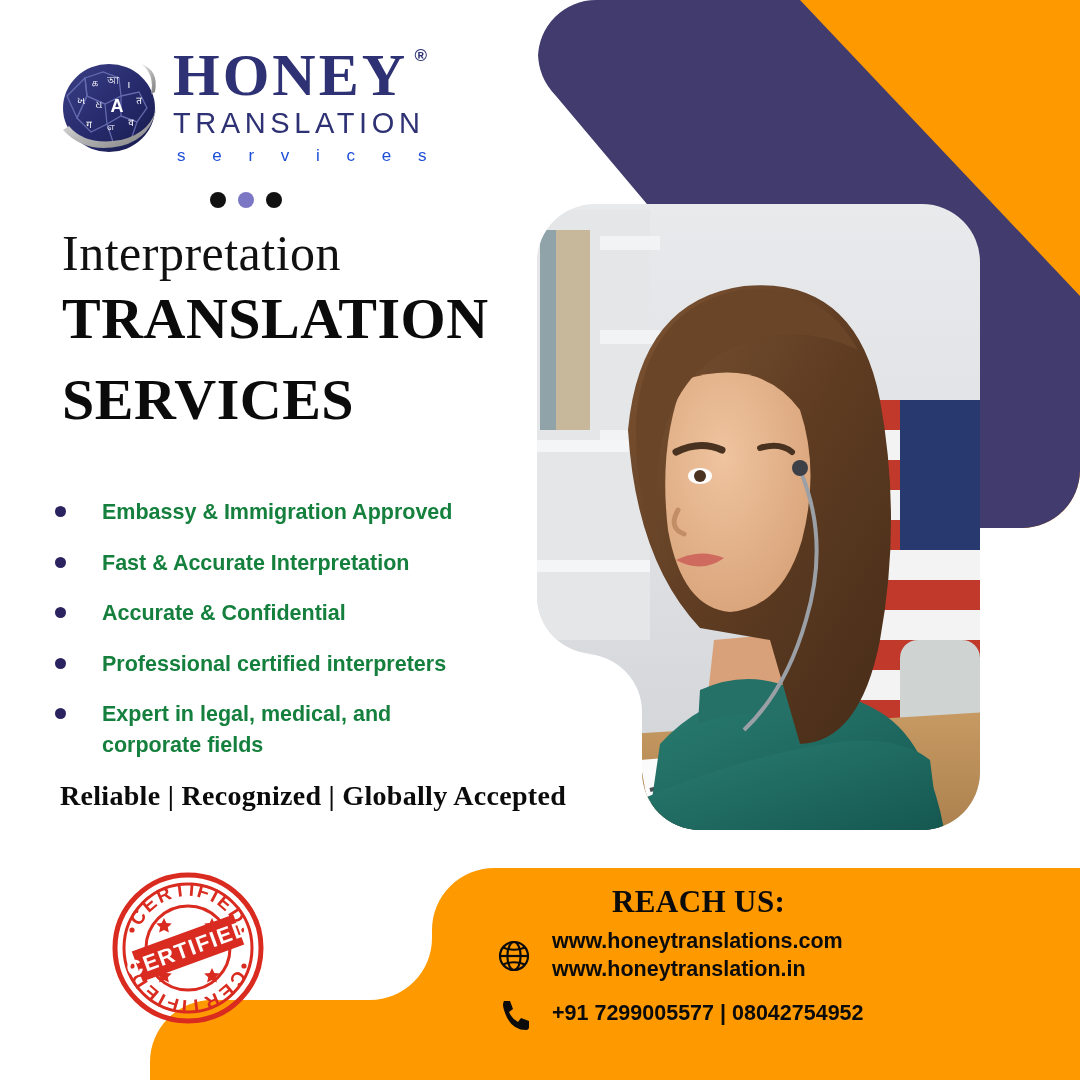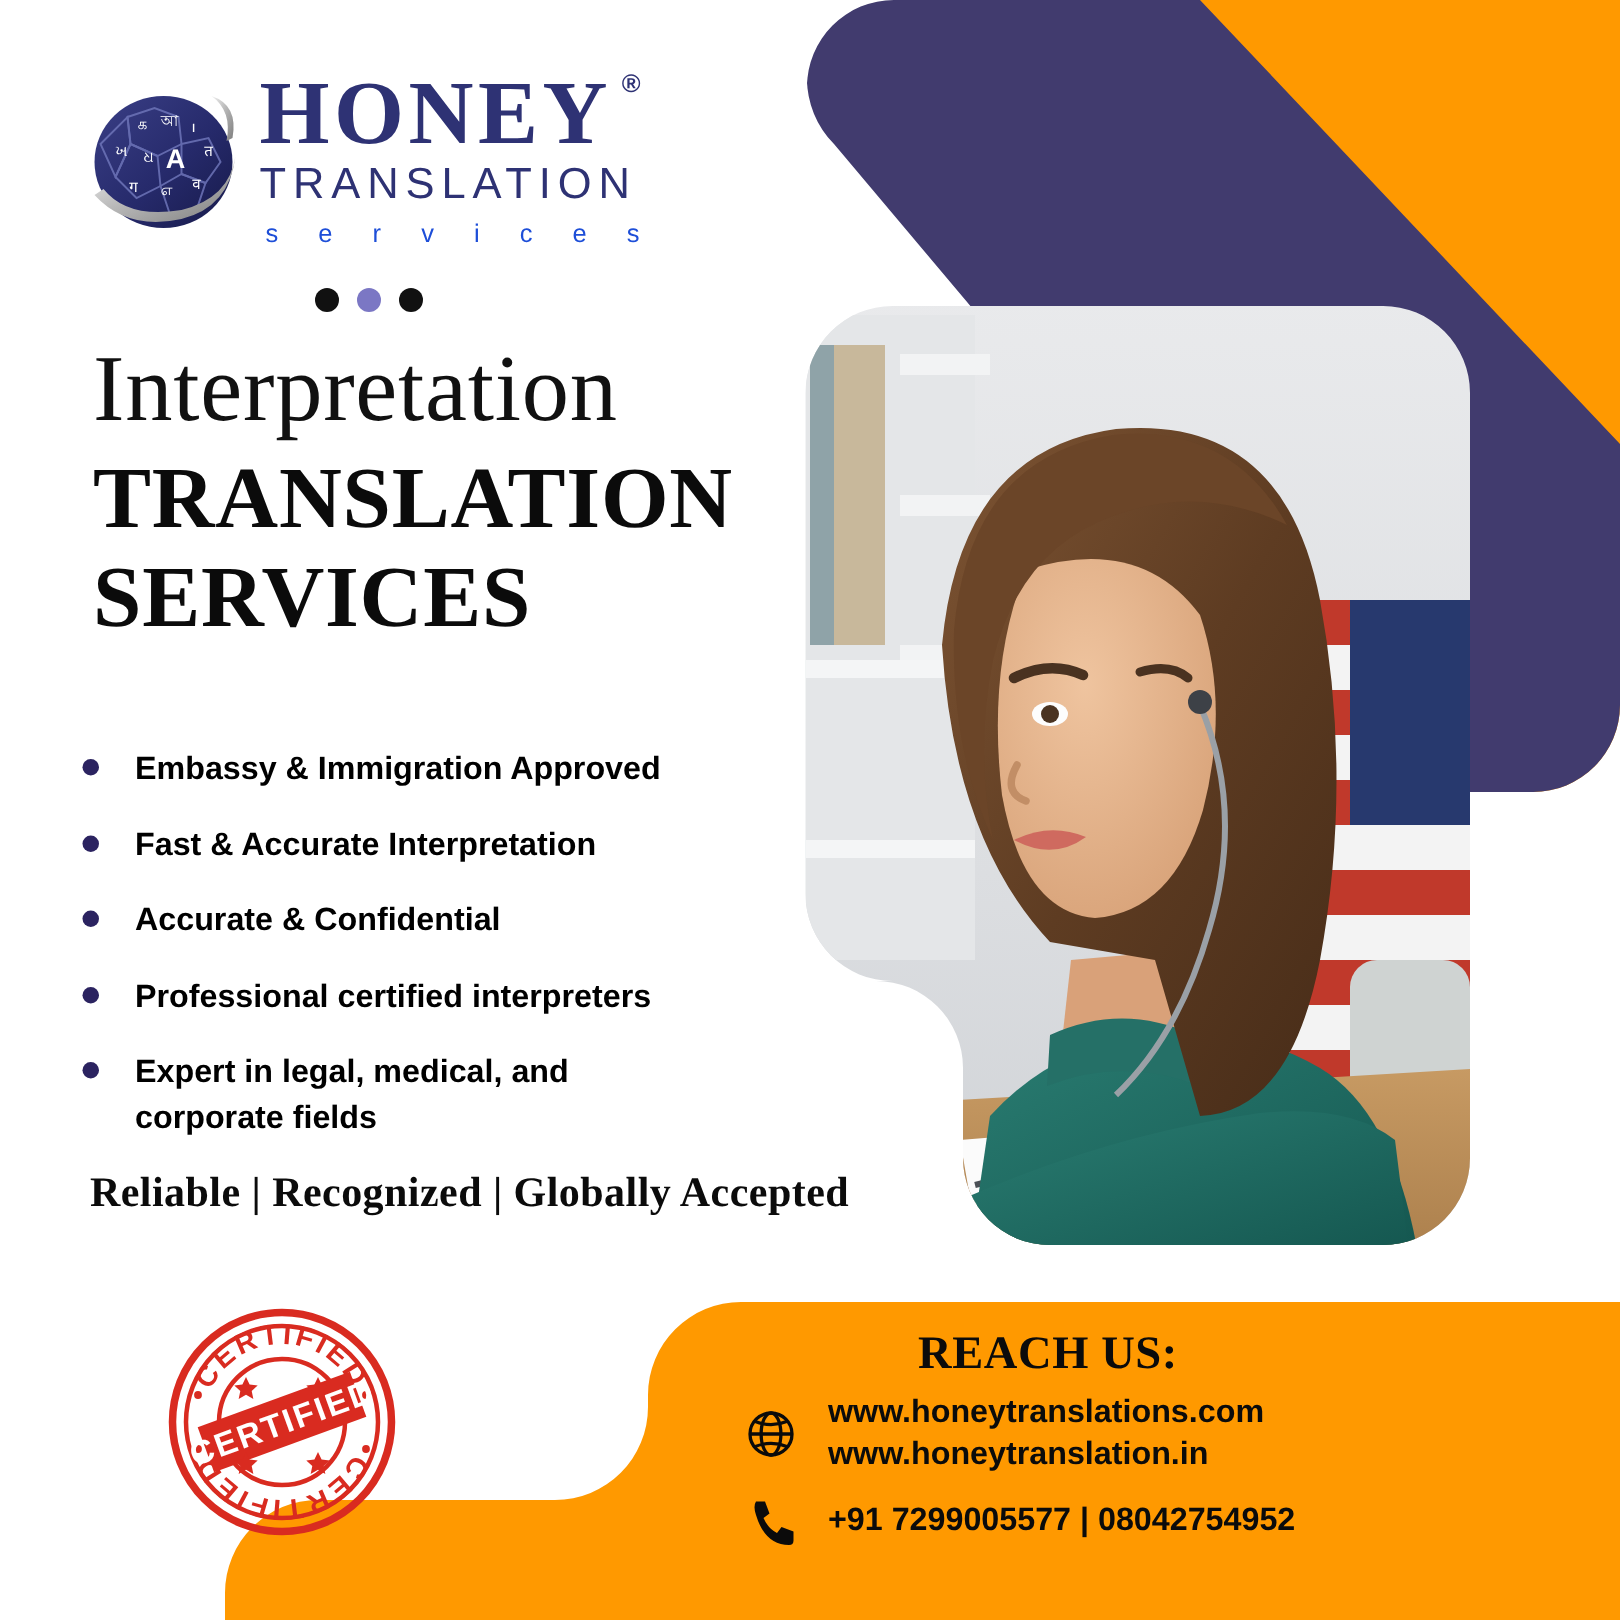--- a/index.html
+++ b/index.html
@@ -40,41 +40,41 @@
   }
 
   
   .dots { position:absolute; left:210px; top:192px; display:flex; gap:12px; }
   .dot { width:16px; height:16px; border-radius:50%; }
 
   
   .headline { position:absolute; left:62px; top:228px; width:460px; }
   .h-script {
     font-family:"Liberation Serif", serif;
-    font-size:63px; font-weight:400; color:#111111;
+    font-size:50px; font-weight:400; color:#111111;
     line-height:1.0; letter-spacing:0.5px;
   }
   .h-bold {
     font-family:"Liberation Serif", serif;
     font-size:58px; font-weight:700; color:#0b0b0b;
     line-height:1.14; letter-spacing:0.5px; margin-top:8px;
   }
 
   
   .bullets { position:absolute; left:55px; top:497px; width:470px; }
   .bullet-row { display:flex; align-items:flex-start; margin-bottom:20px; }
   .bullet-row:last-child { margin-bottom:0; }
   .bullet-dot {
     width:11px; height:11px; border-radius:50%;
     background:#2B2360; flex:0 0 11px; margin-top:9px;
   }
   .bullet-text {
-    margin-left:24px;
-    font-family:"Liberation Sans", sans-serif;
-    font-size:21.5px; font-weight:700; color:#000000;
+    margin-left:36px;
+    font-family:"Liberation Sans", sans-serif;
+    font-size:21.5px; font-weight:700; color:#15803d;
     line-height:1.42;
   }
 
   
   .tagline {
     position:absolute; left:60px; top:780px;
     font-family:"Liberation Serif", serif;
     font-size:28px; font-weight:700; color:#0b0b0b;
     letter-spacing:0.3px; white-space:nowrap;
   }
@@ -297,21 +297,21 @@
 
 <div class="dots">
   <span class="dot" style="background:#111111"></span>
   <span class="dot" style="background:#7B77C4"></span>
   <span class="dot" style="background:#111111"></span>
 </div>
 
 <div class="headline">
   <div class="h-script">Interpretation</div>
   <div class="h-bold">TRANSLATION</div>
-  <div class="h-bold" style="margin-top:0">SERVICES</div>
+  <div class="h-bold" style="margin-top:15px">SERVICES</div>
 </div>
 
 <div class="bullets">
   <div class="bullet-row">
     <span class="bullet-dot"></span>
     <span class="bullet-text">Embassy &amp; Immigration Approved</span>
   </div>
   <div class="bullet-row">
     <span class="bullet-dot"></span>
     <span class="bullet-text">Fast &amp; Accurate Interpretation</span>

